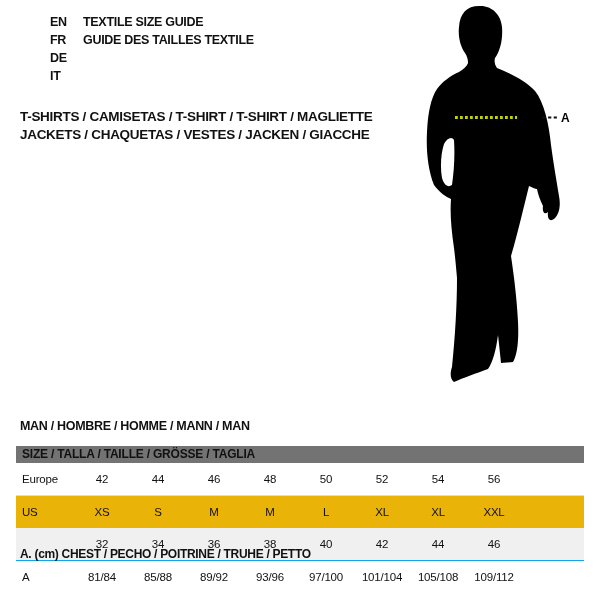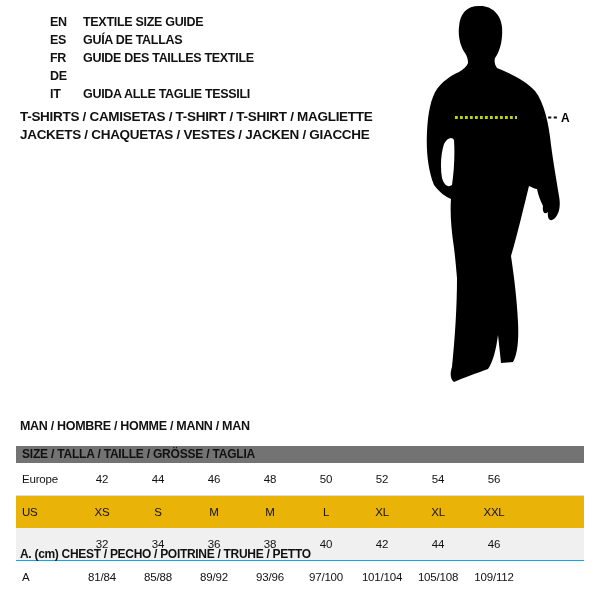--- a/index.html
+++ b/index.html
@@ -35,33 +35,28 @@
 </style>
 </head>
 <body>
 
 <div class="lang-list">
     <div class="lang-row">
       <span class="lang-code">EN</span>
       <span class="lang-text">TEXTILE SIZE GUIDE</span>
     </div>
     <div class="lang-row">
-      <span class="lang-code">ES</span>
-      <span class="lang-text">GUÍA DE TALLAS</span>
-    </div>
-    <div class="lang-row">
       <span class="lang-code">FR</span>
       <span class="lang-text">GUIDE DES TAILLES TEXTILE</span>
     </div>
     <div class="lang-row">
       <span class="lang-code">DE</span>
     </div>
     <div class="lang-row">
       <span class="lang-code">IT</span>
-      <span class="lang-text">GUIDA ALLE TAGLIE TESSILI</span>
     </div>
   </div>
 
 <div class="categories">
   <div class="cat-line">T-SHIRTS / CAMISETAS / T-SHIRT / T-SHIRT / MAGLIETTE</div>
   <div class="cat-line">JACKETS / CHAQUETAS / VESTES / JACKEN / GIACCHE</div>
 </div>
 
 <svg class="figure-svg" width="175" height="390" viewBox="410 0 175 390">
   <path fill-rule="evenodd" d="M 479 6

